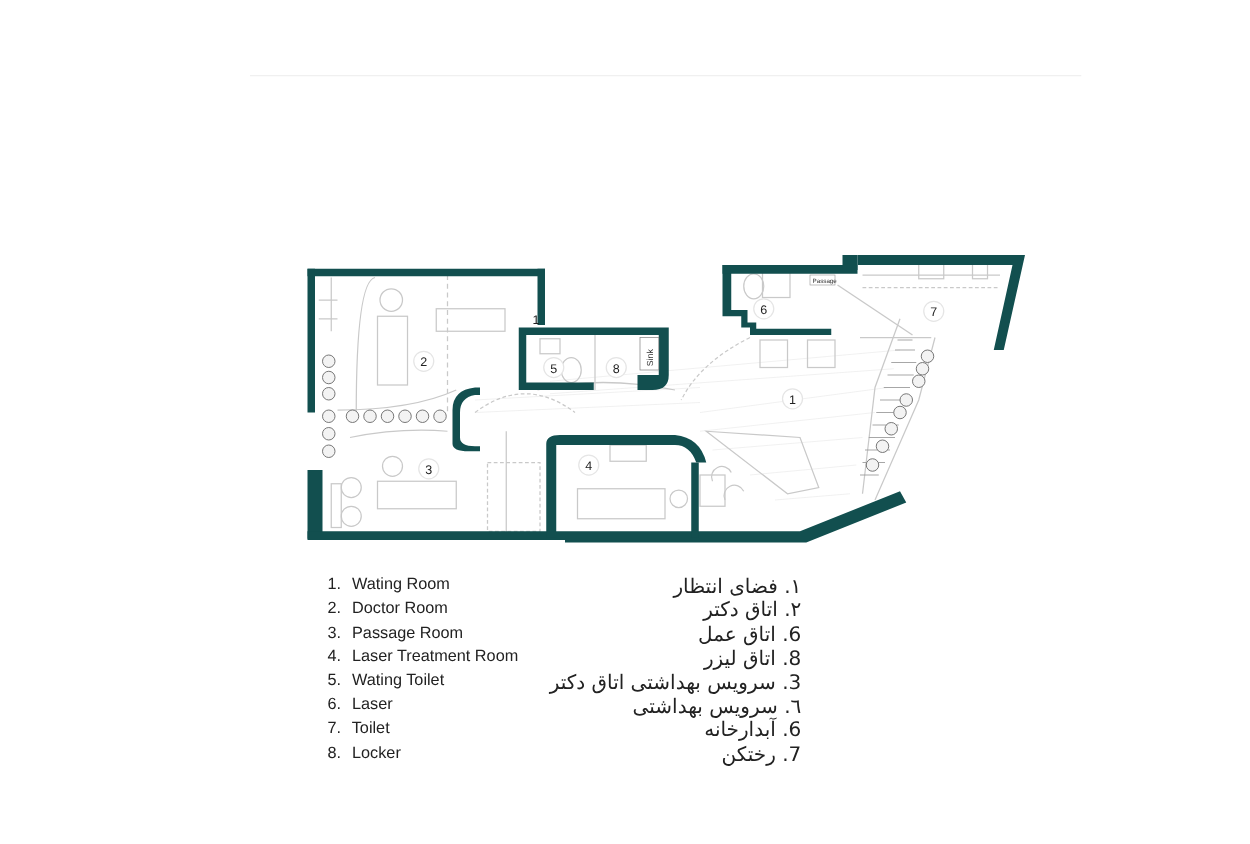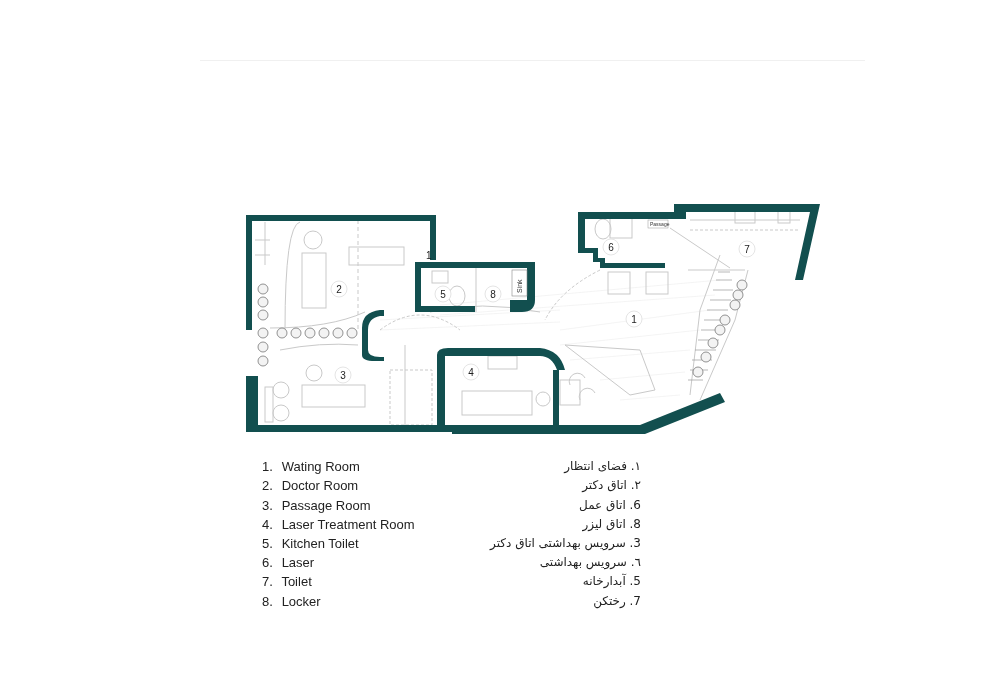--- a/index.html
+++ b/index.html
@@ -3,21 +3,21 @@
 <meta charset="utf-8">
 <style>
   html,body{margin:0;padding:0;background:#ffffff;}
   body{width:1000px;height:675px;position:relative;overflow:hidden;font-family:"Liberation Sans",sans-serif;}
   .topline{position:absolute;left:200px;top:60px;width:665px;height:1px;background:#f0f0f0;}
   svg.plan{position:absolute;left:0;top:0;}
   .legend{position:absolute;left:246px;top:459px;width:400px;}
   .row{position:absolute;left:0;width:395px;height:19px;font-size:13px;color:#222;}
   .en{position:absolute;left:16px;top:0;white-space:nowrap;}
   .en .n{display:inline-block;width:16px;}
-  .fa{position:absolute;right:0;top:0;direction:rtl;white-space:nowrap;font-family:"DejaVu Sans",sans-serif;font-size:12px;}
+  .fa{position:absolute;right:0;top:0;direction:rtl;white-space:nowrap;font-family:"DejaVu Sans",sans-serif;font-size:16px;}
   .lbl{font-family:"Liberation Sans",sans-serif;font-size:10px;fill:#222;}
 </style>
 </head>
 <body>
 
 <div class="topline"></div>
 
 <svg class="plan" width="1000" height="675" viewBox="0 0 1000 675">
 
   <g stroke="#ececec" stroke-width="0.6">
@@ -182,28 +182,28 @@
   </div>
   <div class="row" style="top:39px">
     <span class="en"><span class="n">3.</span> <span>Passage Room</span></span>
     <span class="fa">6.  اتاق عمل</span>
   </div>
   <div class="row" style="top:58px">
     <span class="en"><span class="n">4.</span> <span>Laser Treatment Room</span></span>
     <span class="fa">8.  اتاق لیزر</span>
   </div>
   <div class="row" style="top:77px">
-    <span class="en"><span class="n">5.</span> <span>Kitchen Toilet</span></span>
+    <span class="en"><span class="n">5.</span> <span>Wating Toilet</span></span>
     <span class="fa">3.  سرویس بهداشتی اتاق دکتر</span>
   </div>
   <div class="row" style="top:96px">
     <span class="en"><span class="n">6.</span> <span>Laser</span></span>
     <span class="fa">٦.  سرویس بهداشتی</span>
   </div>
   <div class="row" style="top:115px">
     <span class="en"><span class="n">7.</span> <span>Toilet</span></span>
-    <span class="fa">5.  آبدارخانه</span>
+    <span class="fa">6.  آبدارخانه</span>
   </div>
   <div class="row" style="top:135px">
     <span class="en"><span class="n">8.</span> <span>Locker</span></span>
     <span class="fa">7.  رختکن</span>
   </div>
 </div>
 
 </body></html>

